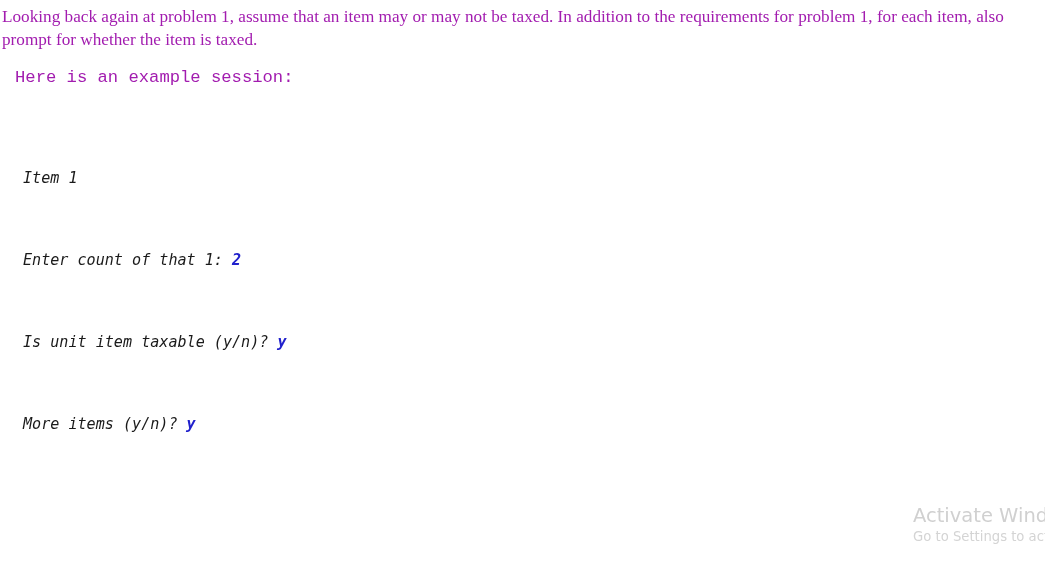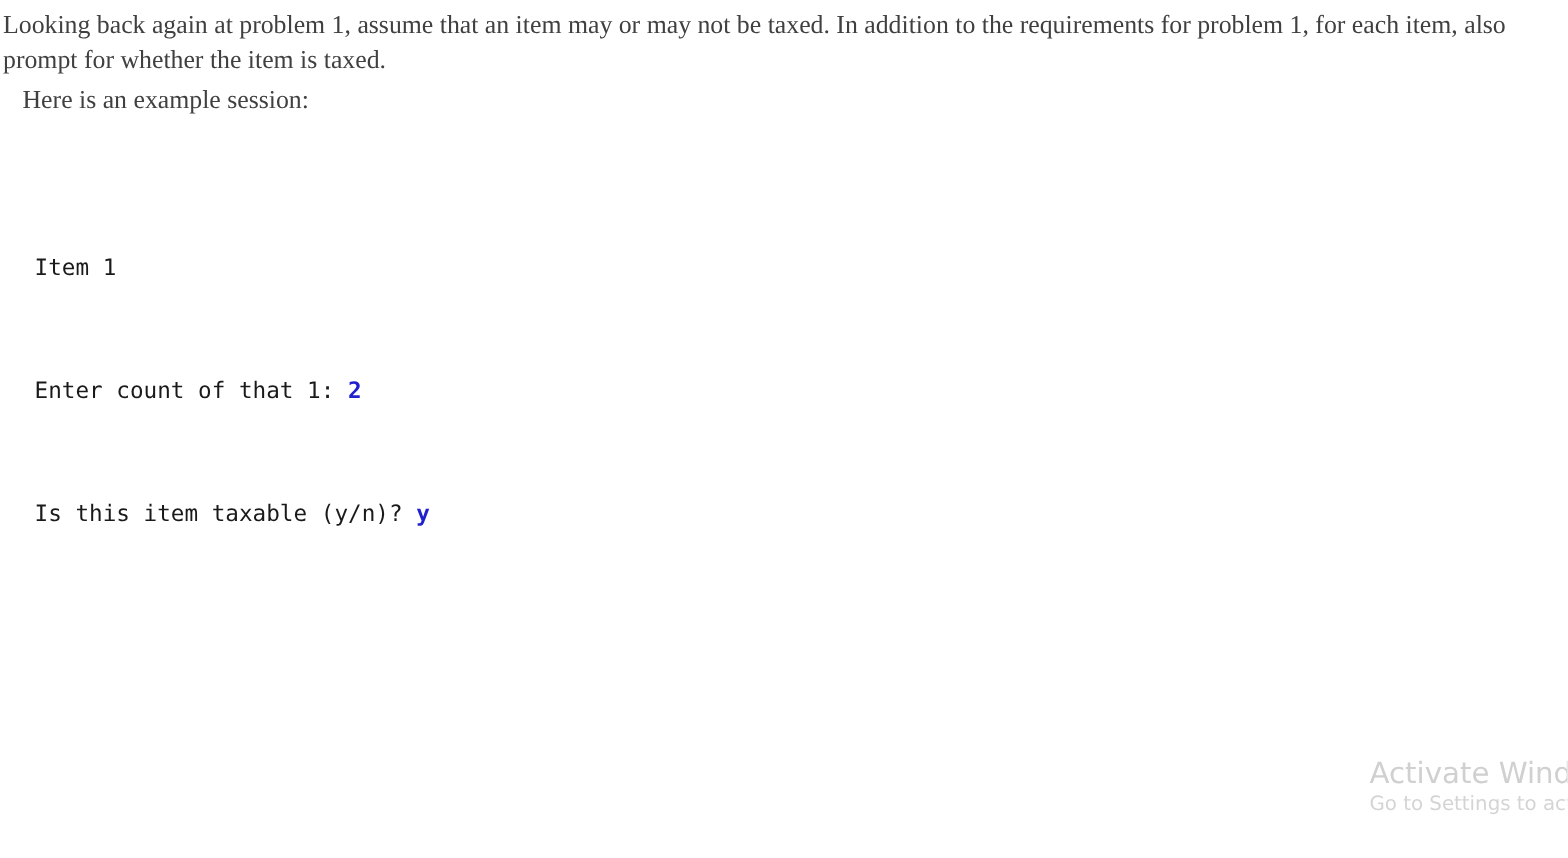--- a/index.html
+++ b/index.html
@@ -18,50 +18,52 @@
 
   
   .prose {
     position: absolute;
     left: 2px;
     top: 5px;
     width: 1043px;
     font-family: "Liberation Serif", "DejaVu Serif", serif;
     font-size: 17.2px;
     line-height: 23.2px;
-    color: #404040;
+    color: #a21caf;
     white-space: normal;
   }
   .prose p {
     margin: 0;
     padding: 0;
   }
   .prose .para-body {
     width: 1042px;
   }
   .prose .para-indent {
     text-indent: 13px;
-    margin-top: 4px;
+    margin-top: 15px;
+    font-family: Liberation Mono, monospace;
   }
 
   
   .session {
     position: absolute;
     left: 23px;
     top: 110px;
     font-family: "DejaVu Sans Mono", "Liberation Mono", monospace;
     font-size: 15.1px;
     line-height: 27.35px;
     color: #1a1a1a;
     white-space: pre;
     letter-spacing: 0px;
   }
   .session .line {
     height: 27.35px;
     white-space: pre;
+    font-style: italic;
   }
   .prompt {
     color: #1a1a1a;
   }
   .input {
     color: #2020cc;
     font-weight: bold;
   }
 
   
@@ -93,21 +95,22 @@
 <body>
 
 <div class="prose">
   <p class="para-body">Looking back again at problem 1, assume that an item may or may not be taxed. In addition to the requirements for problem 1, for each item, also prompt for whether the item is taxed.</p>
   <p class="para-indent">Here is an example session:</p>
 </div>
 
 <div class="session">
   <div class="line"><span class="prompt">Item 1</span><span class="input"></span></div>
   <div class="line"><span class="prompt">Enter count of that 1: </span><span class="input">2</span></div>
-  <div class="line"><span class="prompt">Is this item taxable (y/n)? </span><span class="input">y</span></div>
+  <div class="line"><span class="prompt">Is unit item taxable (y/n)? </span><span class="input">y</span></div>
+  <div class="line"><span class="prompt">More items (y/n)? </span><span class="input">y</span></div>
   
   
   
   
   
   
   
   
   
   

